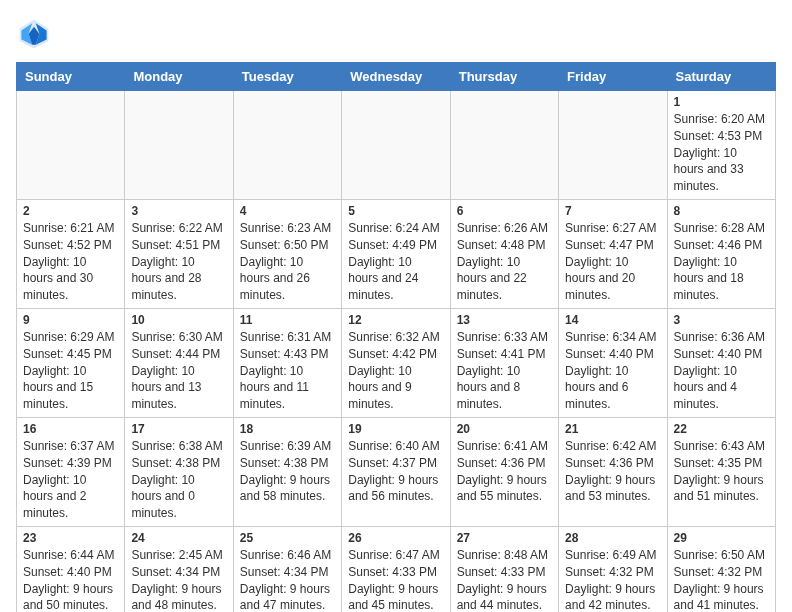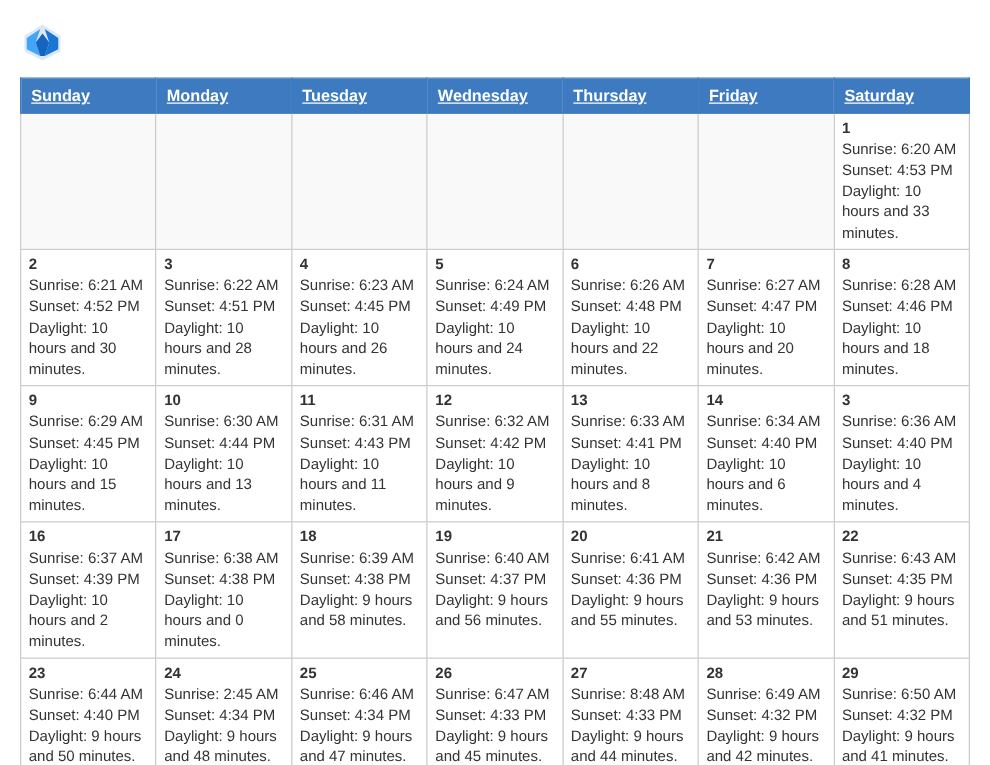--- a/index.html
+++ b/index.html
@@ -53,21 +53,20 @@
       border: 1px solid #ccc;
     }
     .calendar th {
       background-color: #3d7abf;
       color: #fff;
       font-size: 13px;
       font-weight: bold;
       padding: 6px 8px;
       text-align: left;
       border: 1px solid #3d7abf;
-      text-decoration: underline;
     }
     .calendar td {
       vertical-align: top;
       border: 1px solid #ccc;
       padding: 4px 6px;
       width: calc(100% / 7);
       min-height: 70px;
       font-size: 10px;
       color: #333;
       background: #fff;
@@ -145,21 +144,21 @@
         </td>
         <td>
           <span class="day-number">3</span>
           <div class="day-info">Sunrise: 6:22 AM
 Sunset: 4:51 PM
 Daylight: 10 hours and 28 minutes.</div>
         </td>
         <td>
           <span class="day-number">4</span>
           <div class="day-info">Sunrise: 6:23 AM
-Sunset: 4:45 PM
+Sunset: 6:50 PM
 Daylight: 10 hours and 26 minutes.</div>
         </td>
         <td>
           <span class="day-number">5</span>
           <div class="day-info">Sunrise: 6:24 AM
 Sunset: 4:49 PM
 Daylight: 10 hours and 24 minutes.</div>
         </td>
         <td>
           <span class="day-number">6</span>

